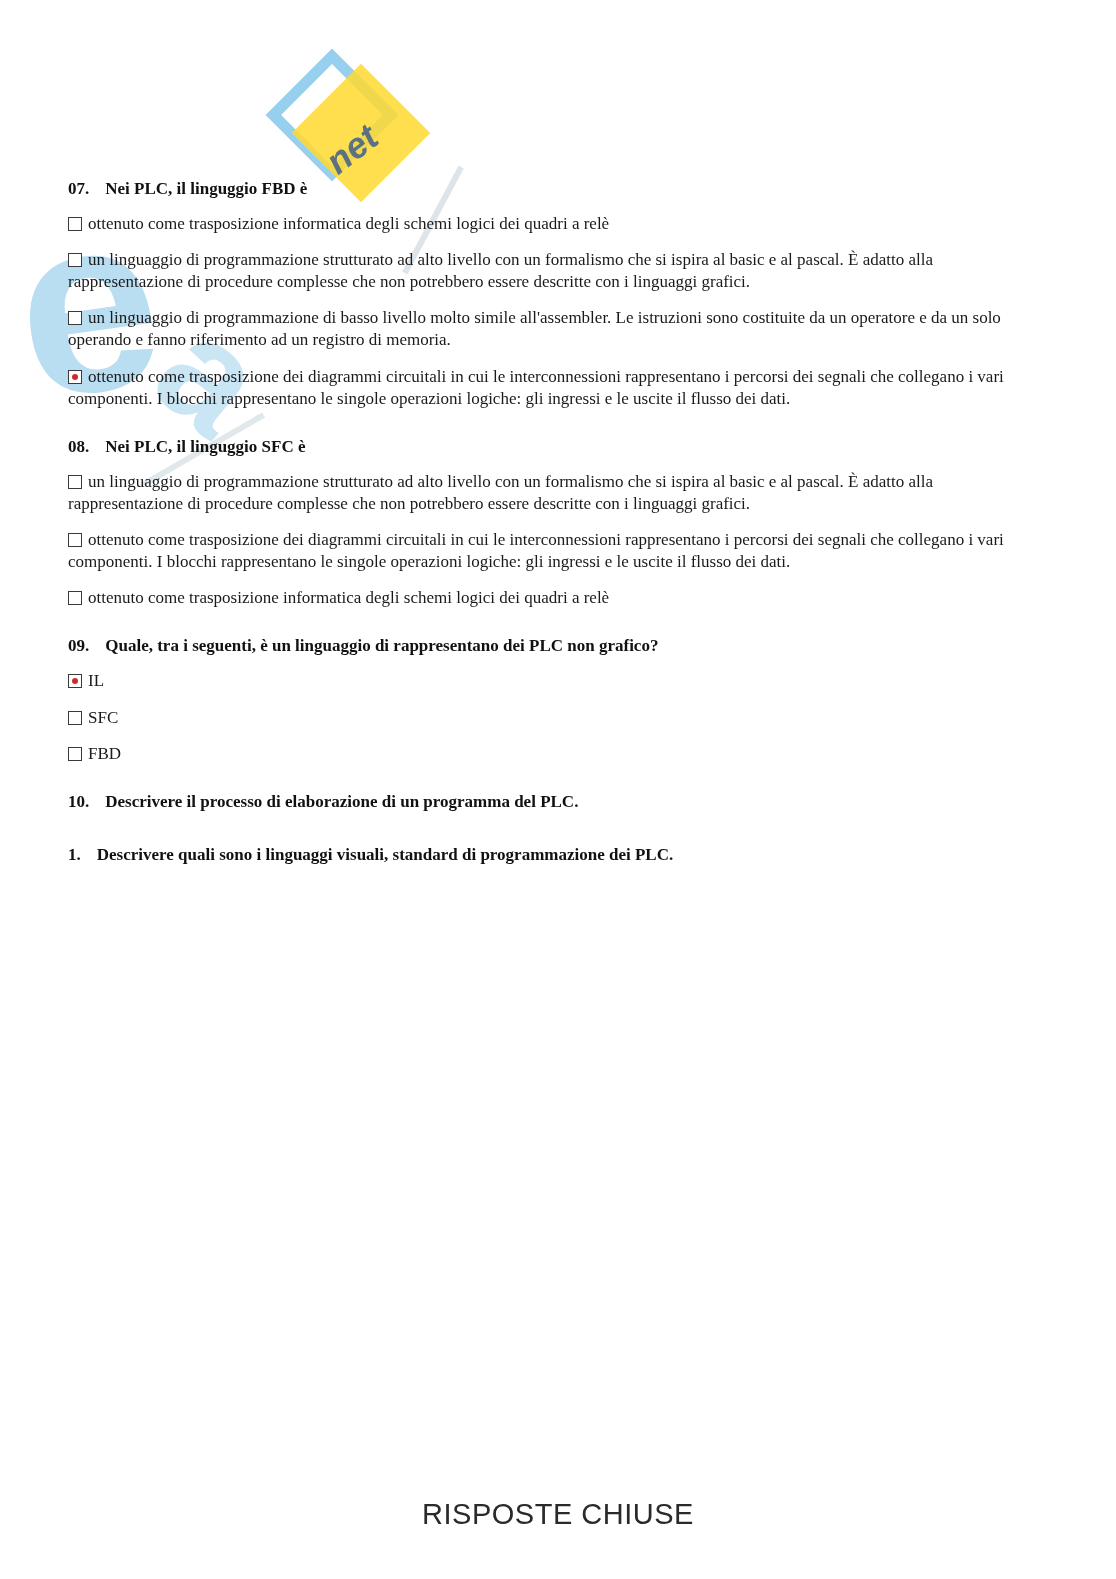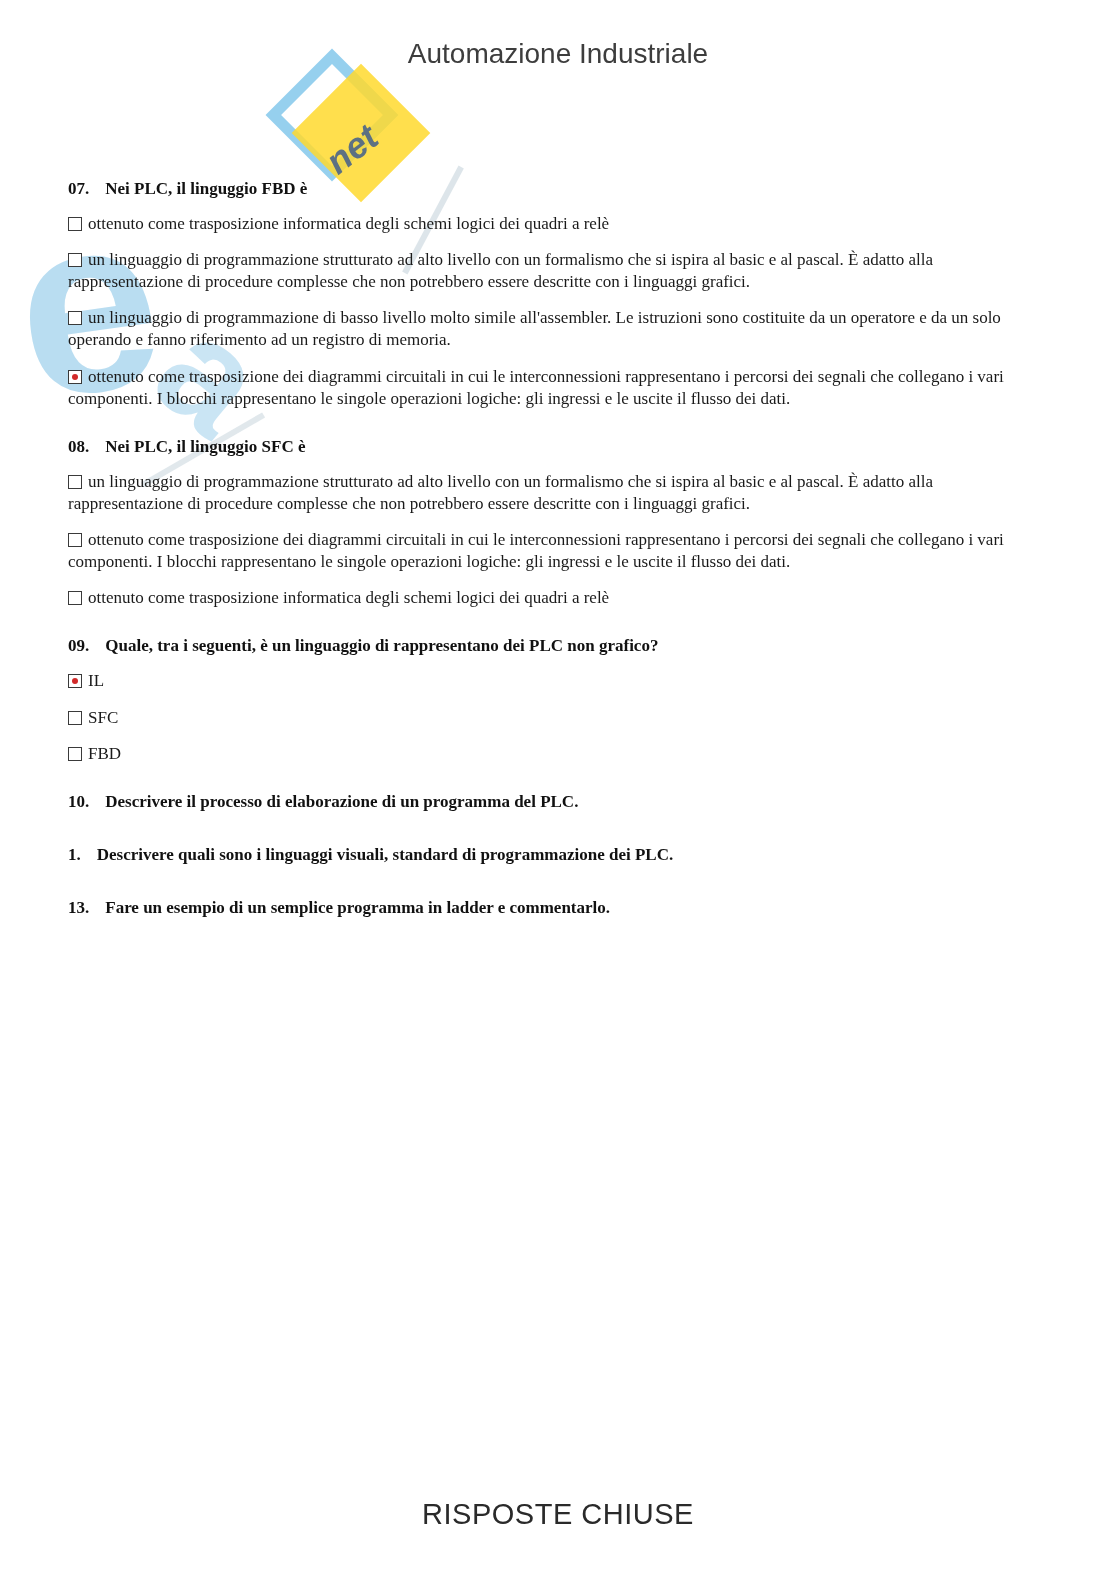--- a/index.html
+++ b/index.html
@@ -160,21 +160,20 @@
   <div class="watermark">
     <div class="wm-diamond-outline"></div>
     <div class="wm-diamond-yellow"></div>
     <div class="wm-net">net</div>
     <div class="wm-letter">e</div>
     <div class="wm-letter-2">a</div>
     <div class="wm-stroke-1"></div>
     <div class="wm-stroke-2"></div>
   </div>
 
-  <div class="doc-title">Automazione Industriale</div>
 
   <div class="content">
     <div id="questions">
         <div class="question">
           <div class="q-head"><span class="q-num">07.</span><span>Nei PLC, il linguggio FBD è</span></div>
           <p class="option"><span class="checkbox"></span><span>ottenuto come trasposizione informatica degli schemi logici dei quadri a relè</span></p>
           <p class="option"><span class="checkbox"></span><span>un linguaggio di programmazione strutturato ad alto livello con un formalismo che si ispira al basic e al pascal. È adatto alla rappresentazione di procedure complesse che non potrebbero essere descritte con i linguaggi grafici.</span></p>
           <p class="option"><span class="checkbox"></span><span>un linguaggio di programmazione di basso livello molto simile all'assembler. Le istruzioni sono costituite da un operatore e da un solo operando e fanno riferimento ad un registro di memoria.</span></p>
           <p class="option"><span class="checkbox checked"></span><span>ottenuto come trasposizione dei diagrammi circuitali in cui le interconnessioni rappresentano i percorsi dei segnali che collegano i vari componenti. I blocchi rappresentano le singole operazioni logiche: gli ingressi e le uscite il flusso dei dati.</span></p>
         </div>
@@ -189,21 +188,18 @@
           <p class="option"><span class="checkbox checked"></span><span>IL</span></p>
           <p class="option"><span class="checkbox"></span><span>SFC</span></p>
           <p class="option"><span class="checkbox"></span><span>FBD</span></p>
         </div>
         <div class="question no-opts">
           <div class="q-head"><span class="q-num">10.</span><span>Descrivere il processo di elaborazione di un programma del PLC.</span></div>
         </div>
         <div class="question no-opts">
           <div class="q-head"><span class="q-num">1.</span><span>Descrivere quali sono i linguaggi visuali, standard di programmazione dei PLC.</span></div>
         </div>
-        <div class="question no-opts">
-          <div class="q-head"><span class="q-num">13.</span><span>Fare un esempio di un semplice programma in ladder e commentarlo.</span></div>
-        </div>
       </div>
   </div>
 
   <div class="doc-footer">RISPOSTE CHIUSE</div>
 
 </div>
 
 </body></html>

